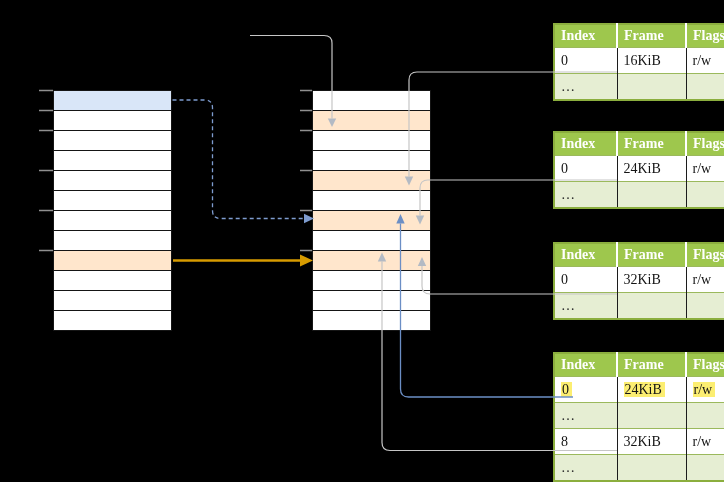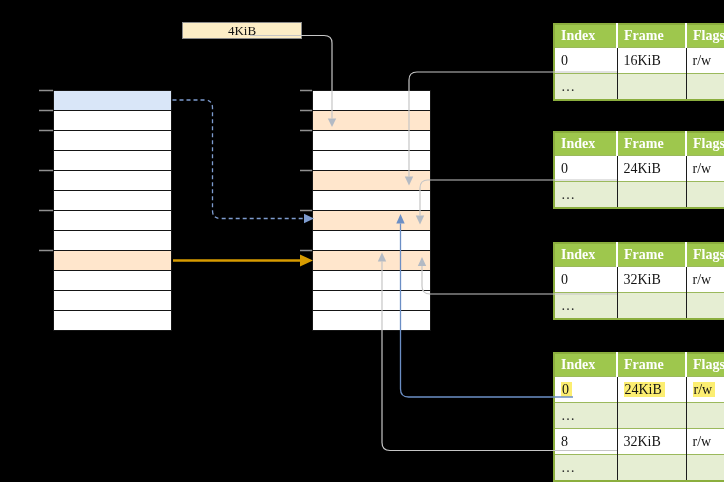--- a/index.html
+++ b/index.html
@@ -67,21 +67,20 @@
   .ah-blue   { fill:var(--connector-blue,#6b8ec5); }
   .ah-dash   { fill:var(--dashed-blue,#7e9ccf); }
   .ah-orange { fill:var(--arrow-orange,#d79b00); }
   .tick { stroke:var(--tick,#909090); stroke-width:1.5; }
 </style>
 </head>
 <body>
 
 <div class="canvas">
 
-  <div class="label4kib">4KiB</div>
 
   <div id="memcol-left" class="memcol">
       <div class="memrow blue"></div>
       <div class="memrow white"></div>
       <div class="memrow white"></div>
       <div class="memrow white"></div>
       <div class="memrow white"></div>
       <div class="memrow white"></div>
       <div class="memrow white"></div>
       <div class="memrow white"></div>

